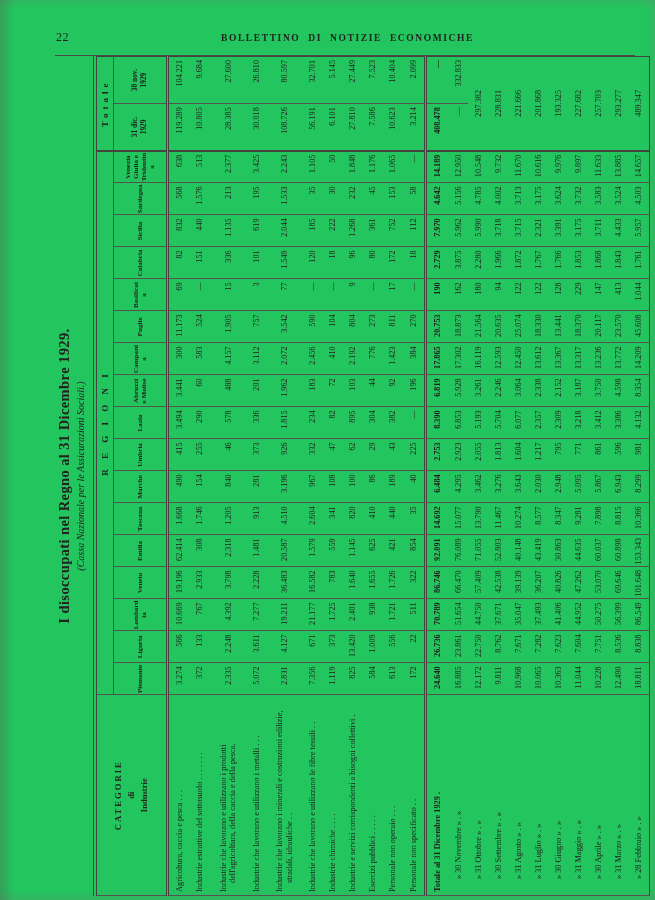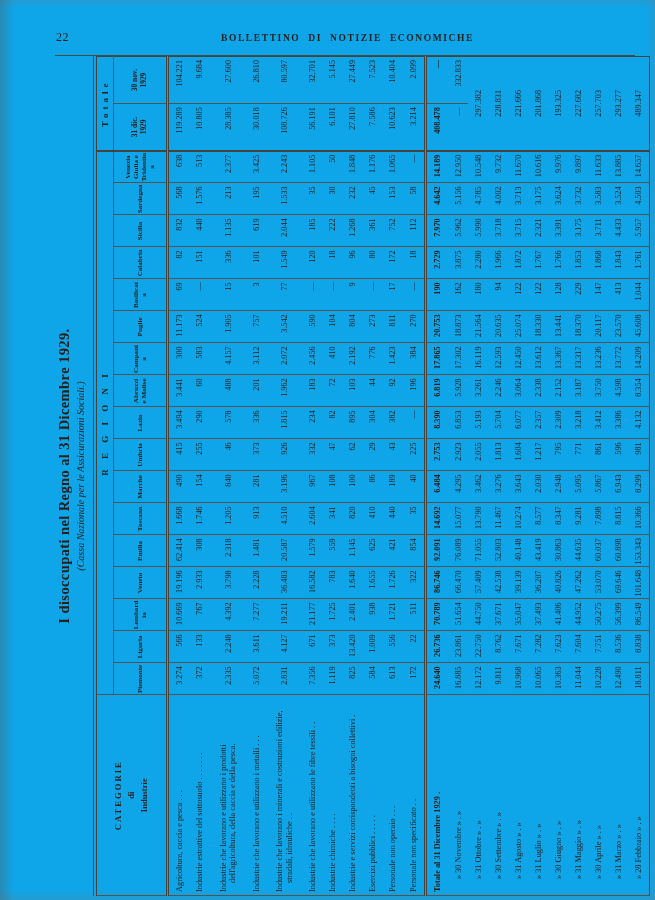--- a/index.html
+++ b/index.html
@@ -4,21 +4,21 @@
 <style>
   html,body{margin:0;padding:0;}
   body{
     width:655px;height:900px;position:relative;overflow:hidden;
     background:#b9b8b5;
     font-family:"Liberation Serif","DejaVu Serif",serif;
     color:#24221f;
   }
   .page{
     position:absolute;inset:0;
-    background:#0ea5e9;
+    background:#22c55e;
   }
   .page::before{ 
     content:"";position:absolute;inset:0;pointer-events:none;
     background:
       linear-gradient(90deg, rgba(90,88,84,.35) 0, rgba(90,88,84,0) 14px),
       linear-gradient(270deg, rgba(120,118,112,.18) 0, rgba(120,118,112,0) 10px),
       linear-gradient(180deg, rgba(120,118,112,.20) 0, rgba(120,118,112,0) 8px),
       linear-gradient(0deg, rgba(120,118,112,.22) 0, rgba(120,118,112,0) 10px);
   }
   .folio{position:absolute;left:56px;top:30px;font-size:12px;letter-spacing:.5px;}

